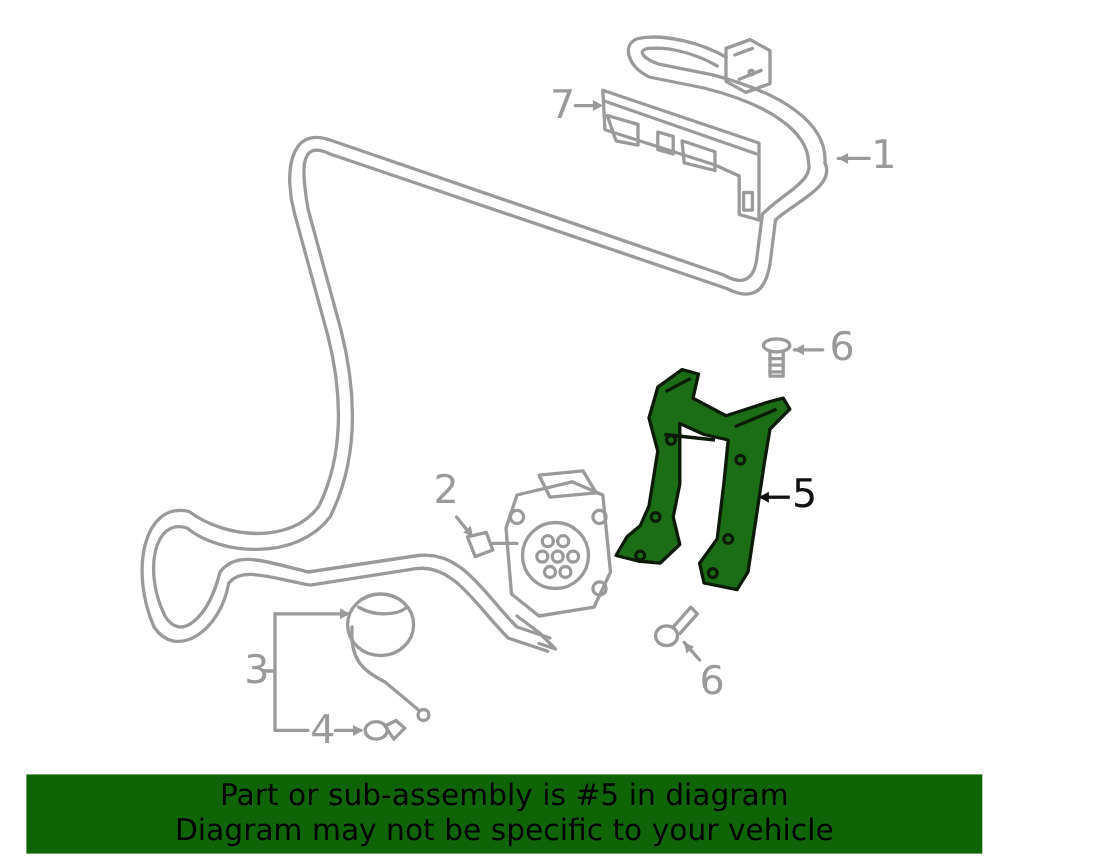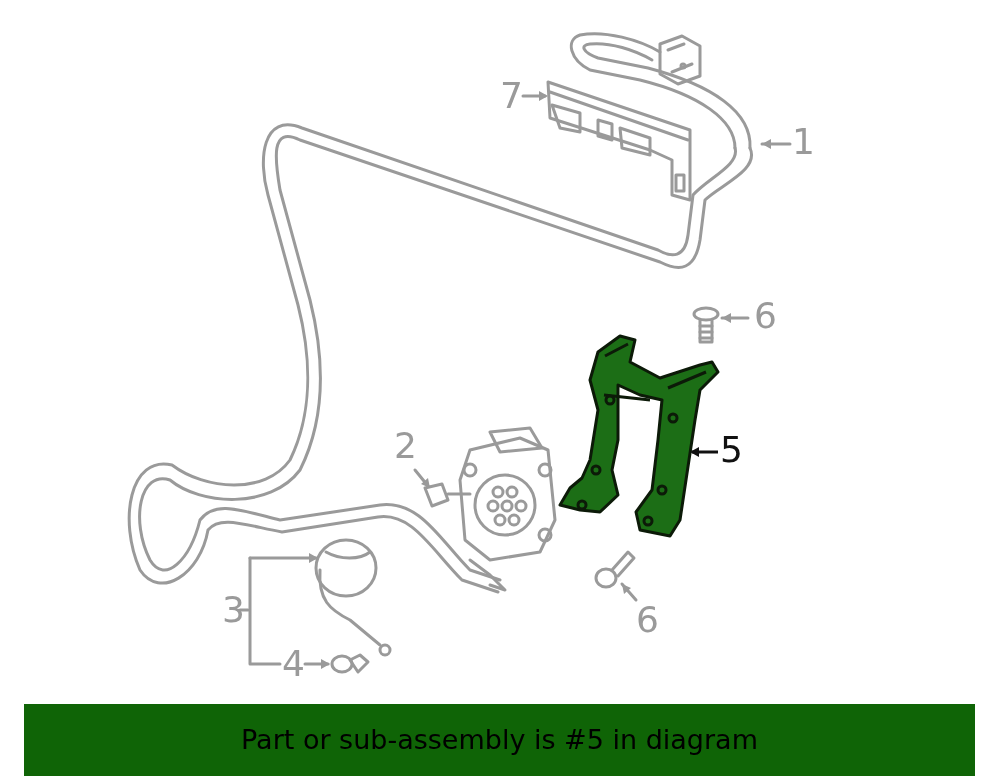--- a/index.html
+++ b/index.html
@@ -1,20 +1,20 @@
 <!DOCTYPE html>
 <html><head>
 <meta charset="utf-8">
 <style>
   html, body { margin: 0; padding: 0; background: #ffffff; }
   body { width: 1000px; height: 781px; position: relative; overflow: hidden; font-family: "DejaVu Sans", sans-serif; }
   #diagram { position: absolute; left: 0; top: 0; width: 1000px; height: 700px; }
   .callout { position: absolute; font-family: "DejaVu Sans", sans-serif; font-size: 36px; line-height: 1; color: #9a9a9a; }
   .callout.active { color: #111111; }
-  #banner { position: absolute; left: 24px; top: 704px; width: 951px; height: 72px; background: #0f6406; display: flex; flex-direction: column; align-items: center; justify-content: center; }
+  #banner { position: absolute; left: 24px; top: 704px; width: 869px; height: 72px; background: #0f6406; display: flex; flex-direction: column; align-items: center; justify-content: center; }
   #banner .line { font-family: "DejaVu Sans", sans-serif; font-size: 27px; line-height: 32px; color: #000; text-align: center; }
 </style>
 </head>
 <body>
 
 <svg id="diagram" viewBox="0 0 1000 700" xmlns="http://www.w3.org/2000/svg">
   <g fill="none" stroke="#9a9a9a" stroke-width="3" stroke-linecap="round" stroke-linejoin="round">
 
     <g>
       <path d="M750,148 C760,170 720,185 705,200 L700,240 C695,270 680,272 660,262 L300,140 C270,125 275,160 280,190 L310,300 C325,360 325,420 300,470 C270,510 200,505 170,480 C140,470 130,520 150,560 C165,585 190,560 200,520 C215,500 240,510 280,520 L380,505 C420,500 440,540 470,570 L500,580"></path>
@@ -113,13 +113,14 @@
 <div class="callout" style="left:792px;top:124px;">1</div>
 <div class="callout" style="left:754px;top:298px;">6</div>
 <div class="callout active" style="left:720px;top:432px;">5</div>
 <div class="callout" style="left:394px;top:428px;">2</div>
 <div class="callout" style="left:222px;top:592px;">3</div>
 <div class="callout" style="left:282px;top:646px;">4</div>
 <div class="callout" style="left:636px;top:602px;">6</div>
 
 <div id="banner">
   <div class="line">Part or sub-assembly is #5 in diagram</div>
+  <div class="line">Diagram may not be specific to your vehicle</div>
 </div>
 
 </body></html>

